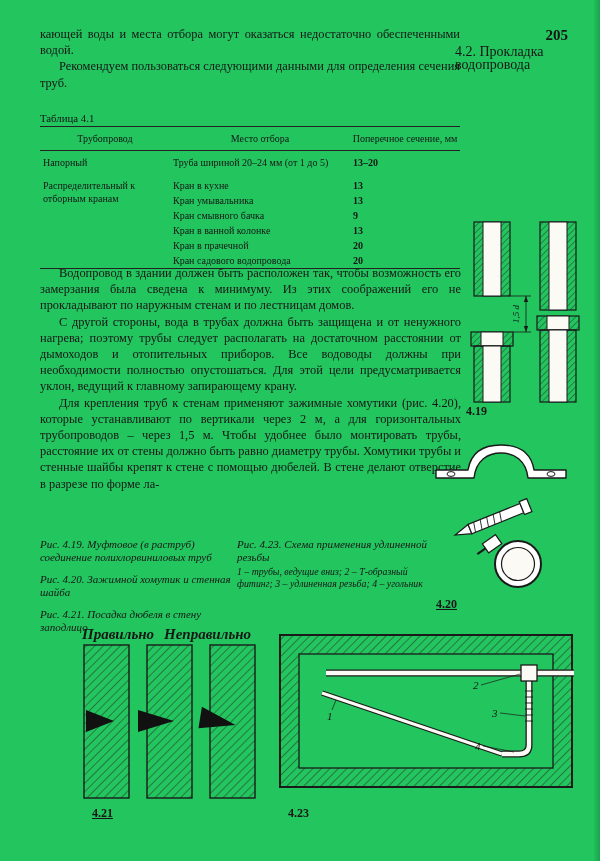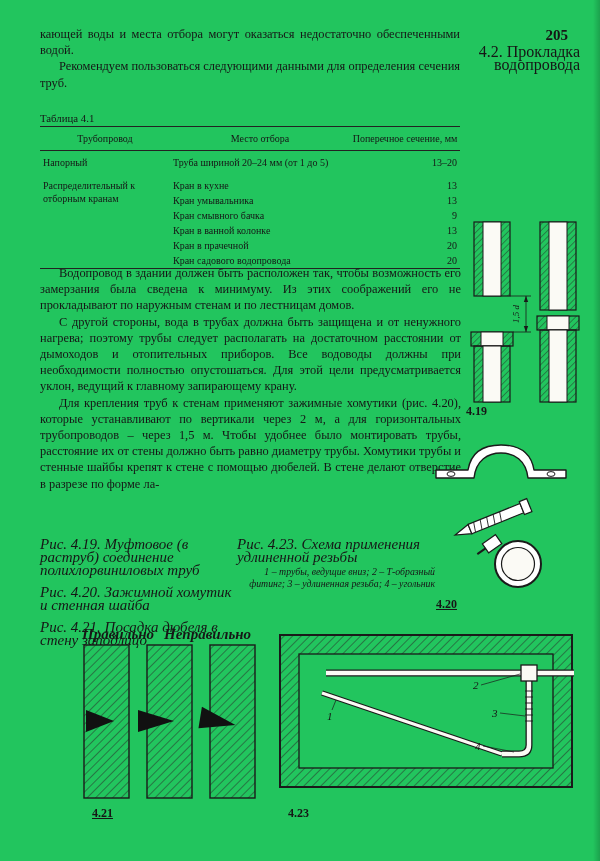--- a/index.html
+++ b/index.html
@@ -6,36 +6,36 @@
   .page{
     position:relative;width:600px;height:861px;margin:0 auto;
     background:#22c55e;color:#161616;overflow:hidden;
     font-family:"Liberation Serif",serif;
   }
   .abs{position:absolute;}
   .scan-edge{position:absolute;top:0;right:0;width:7px;height:100%;
     background:linear-gradient(to right,rgba(0,0,0,0),rgba(0,0,0,0.18));}
   
   .pagenum{font-weight:bold;font-size:15px;text-align:right;padding-right:12px;}
-  .section-ref{font-size:16px;line-height:12.5px;text-align:right;margin-top:2px;}
+  .section-ref{font-size:14px;line-height:12.5px;margin-top:2px;}
   
   .textblock p{margin:0;text-align:justify;font-size:12.4px;line-height:16.2px;}
   .textblock p.indent{text-indent:19px;}
   
   .table-caption{font-size:10.8px;}
   .data-table{border-collapse:collapse;width:420px;font-size:10px;line-height:13px;
     border-top:1.6px solid #222;border-bottom:1.8px solid #222;}
   .data-table thead th{font-weight:normal;text-align:center;vertical-align:middle;
     border-bottom:1px solid #222;padding:5px 2px;}
   .data-table tbody td{vertical-align:top;padding:1px 3px;}
-  .data-table td.c3{text-align:right;}
+  .data-table td.c3{text-align:left;font-weight:bold;}
   .data-table tr.napor td{padding-top:5px;padding-bottom:9px;}
   
-  .caption{font-style:italic;font-size:15px;line-height:13px;margin:0 0 9px 0;}
-  .legend{font-style:italic;font-size:9.8px;line-height:11.8px;margin:2px 0 4px 0;text-align:right;}
+  .caption{font-style:italic;font-size:11px;line-height:13px;margin:0 0 9px 0;}
+  .legend{font-style:italic;font-size:9.8px;line-height:11.8px;margin:2px 0 4px 0;}
   
   .fig-label{font-weight:bold;font-size:12px;}
   .bar-label{font-weight:bold;font-style:italic;font-size:15px;}
   svg text{font-family:"Liberation Serif",serif;}
 </style>
 </head>
 <body>
 
 <div class="page">
 

